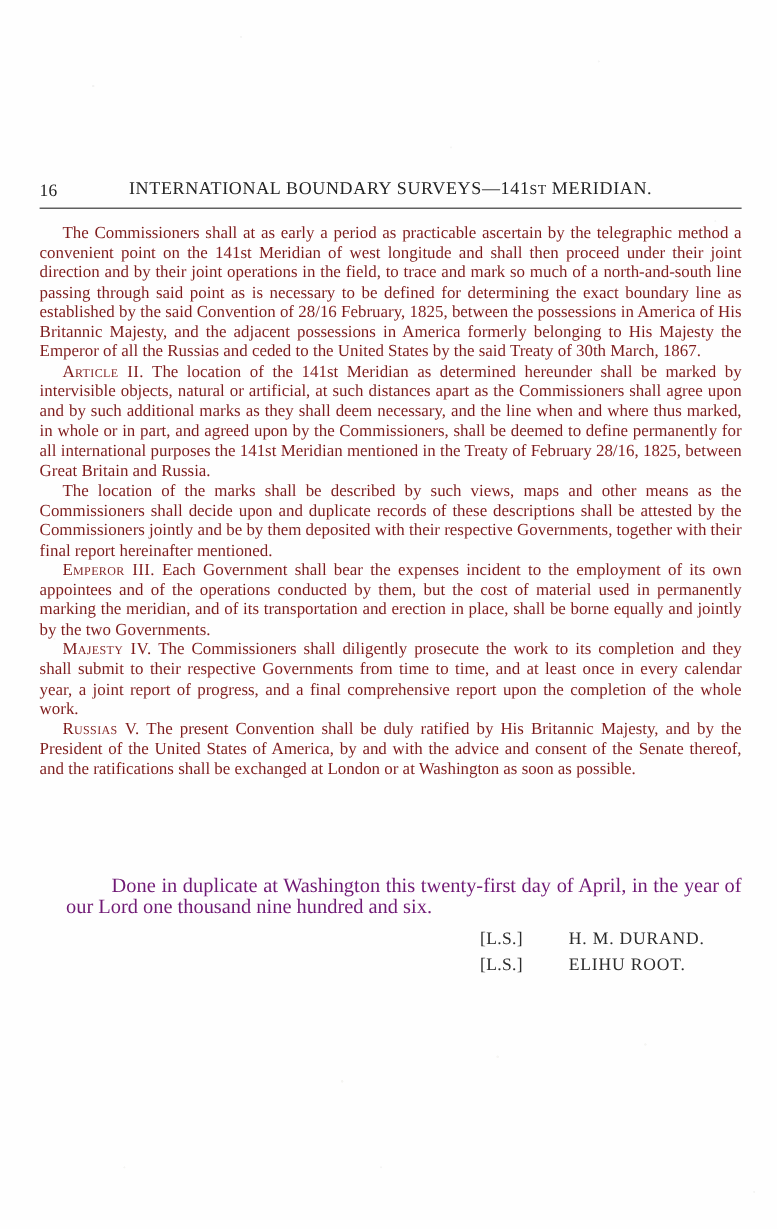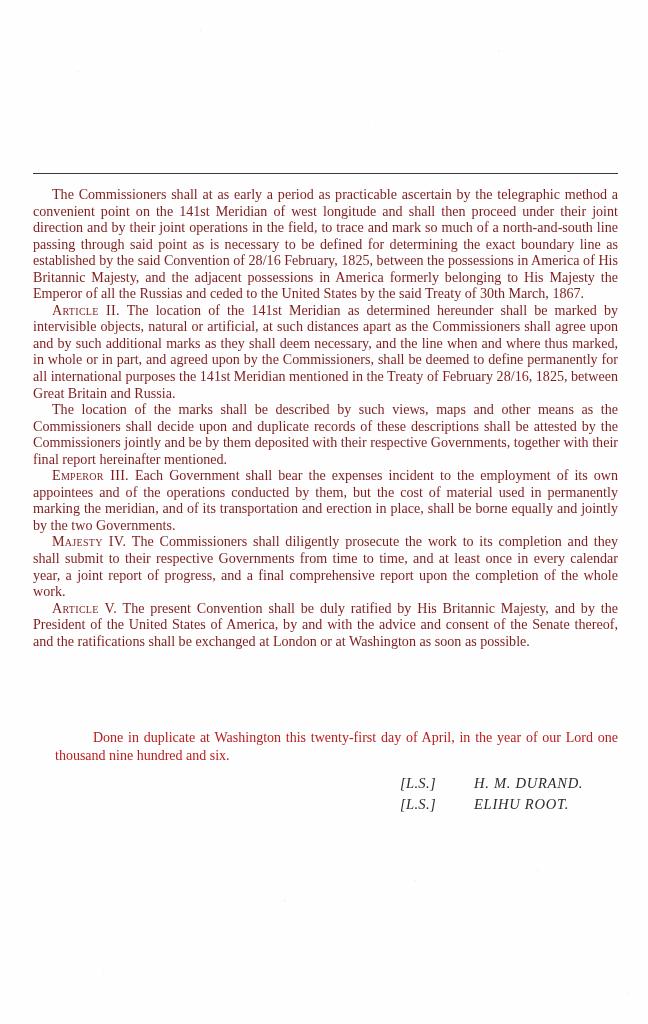--- a/index.html
+++ b/index.html
@@ -101,22 +101,22 @@
     font-variant: small-caps;
     letter-spacing: .3px;
   }
 
   
   .closing {
     position: absolute;
     left: 33px;
     top: 729px;
     width: 585px;
-    color: #b91c1c;
-    font-size: 14px;
+    color: #701a75;
+    font-size: 17px;
     line-height: 17.5px;
     text-align: justify;
   }
   .closing p {
     margin: 0;
     text-indent: 38px;
     padding-left: 22px;
   }
 
   
@@ -126,37 +126,40 @@
     top: 773px;
     color: #2b2b2b;
     font-size: 14.6px;
     line-height: 21px;
     letter-spacing: .3px;
   }
   .sigrow {
     display: flex;
     align-items: flex-start;
     white-space: nowrap;
-    font-style: italic;
   }
   .sigseal {
     width: 74px;
     flex: 0 0 74px;
   }
   .signame {
     letter-spacing: .7px;
   }
 </style>
 </head>
 <body>
 
 <div class="page">
 
   <div class="grain"></div>
 
+  <div class="runhead">
+    <span class="folio">16</span>
+    <span class="runtitle"><span>INTERNATIONAL BOUNDARY SURVEYS—141</span><span class="sc">ST</span><span> MERIDIAN.</span></span>
+  </div>
   <div class="headrule"></div>
 
   <div class="body">
 
     <p>
       <span>The Commissioners shall at as early a period as practicable ascertain by the telegraphic method a convenient point on the 141st Meridian of west longitude and shall then proceed under their joint direction and by their joint operations in the field, to trace and mark so much of a north-and-south line passing through said point as is necessary to be defined for determining the exact boundary line as established by the said Convention of 28/16 February, 1825, between the possessions in America of His Britannic Majesty, and the adjacent possessions in America formerly belonging to His Majesty the Emperor of all the Russias and ceded to the United States by the said Treaty of 30th March, 1867.</span>
     </p>
 
     <p><span class="artlabel">Article II.</span><span>  The location of the 141st Meridian as determined hereunder shall be marked by intervisible objects, natural or artificial, at such distances apart as the Commissioners shall agree upon and by such additional marks as they shall deem necessary, and the line when and where thus marked, in whole or in part, and agreed upon by the Commissioners, shall be deemed to define permanently for all international purposes the 141st Meridian mentioned in the Treaty of February 28/16, 1825, between Great Britain and Russia.</span>
     </p>
@@ -164,21 +167,21 @@
     <p>
       <span>The location of the marks shall be described by such views, maps and other means as the Commissioners shall decide upon and duplicate records of these descriptions shall be attested by the Commissioners jointly and be by them deposited with their respective Governments, together with their final report hereinafter mentioned.</span>
     </p>
 
     <p><span class="artlabel">Emperor III.</span><span>  Each Government shall bear the expenses incident to the employment of its own appointees and of the operations conducted by them, but the cost of material used in permanently marking the meridian, and of its transportation and erection in place, shall be borne equally and jointly by the two Governments.</span>
     </p>
 
     <p><span class="artlabel">Majesty IV.</span><span>  The Commissioners shall diligently prosecute the work to its completion and they shall submit to their respective Governments from time to time, and at least once in every calendar year, a joint report of progress, and a final comprehensive report upon the completion of the whole work.</span>
     </p>
 
-    <p><span class="artlabel">Article V.</span><span>  The present Convention shall be duly ratified by His Britannic Majesty, and by the President of the United States of America, by and with the advice and consent of the Senate thereof, and the ratifications shall be exchanged at London or at Washington as soon as possible.</span>
+    <p><span class="artlabel">Russias V.</span><span>  The present Convention shall be duly ratified by His Britannic Majesty, and by the President of the United States of America, by and with the advice and consent of the Senate thereof, and the ratifications shall be exchanged at London or at Washington as soon as possible.</span>
     </p>
 
 
   </div>
 
   <div class="closing">
     <p>Done in duplicate at Washington this twenty-first day of April, in the year of our Lord one thousand nine hundred and six.</p>
   </div>
 
   <div class="signatures">

